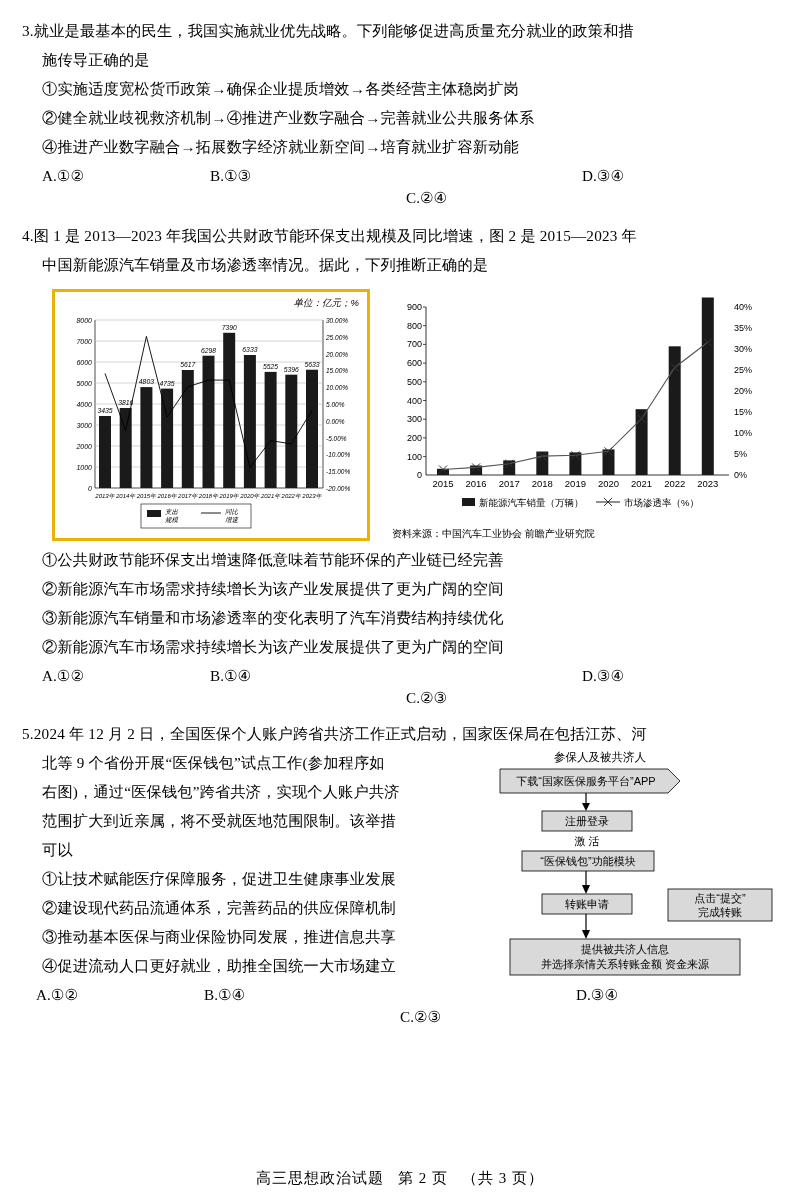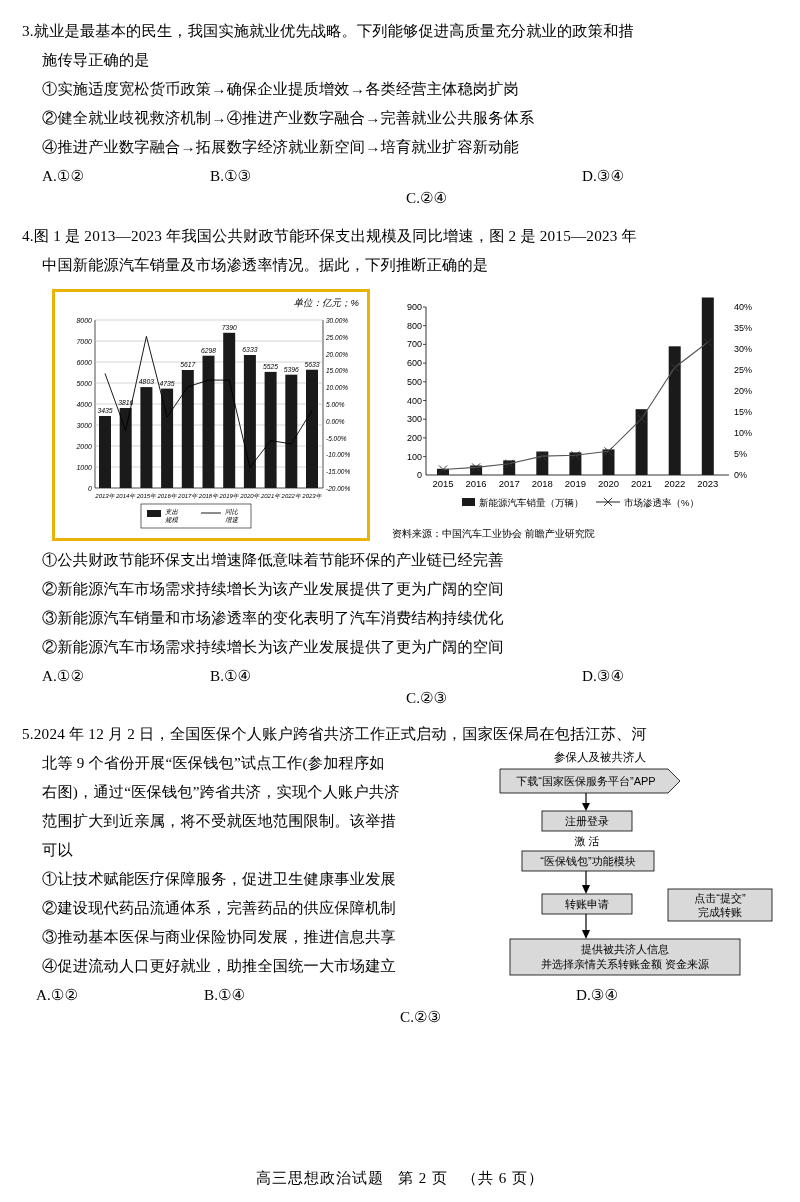--- a/index.html
+++ b/index.html
@@ -395,16 +395,16 @@
     <div class="qline indent">④促进流动人口更好就业，助推全国统一大市场建立</div>
     <div class="opts" style="padding-left:14px;">
       <div class="opt-a">A.①②</div>
       <div class="opt-b">B.①④</div>
       <div class="opt-c">C.②③</div>
       <div class="opt-d">D.③④</div>
     </div>
   </div>
 
   <div class="footer">
-    <span>高三思想政治试题</span><span class="sep"></span><span>第 2 页</span><span class="sep"></span><span>（共 6 页）</span>
+    <span>高三思想政治试题</span><span class="sep"></span><span>第 2 页</span><span class="sep"></span><span>（共 3 页）</span>
   </div>
 
 </div>
 
 </body></html>

